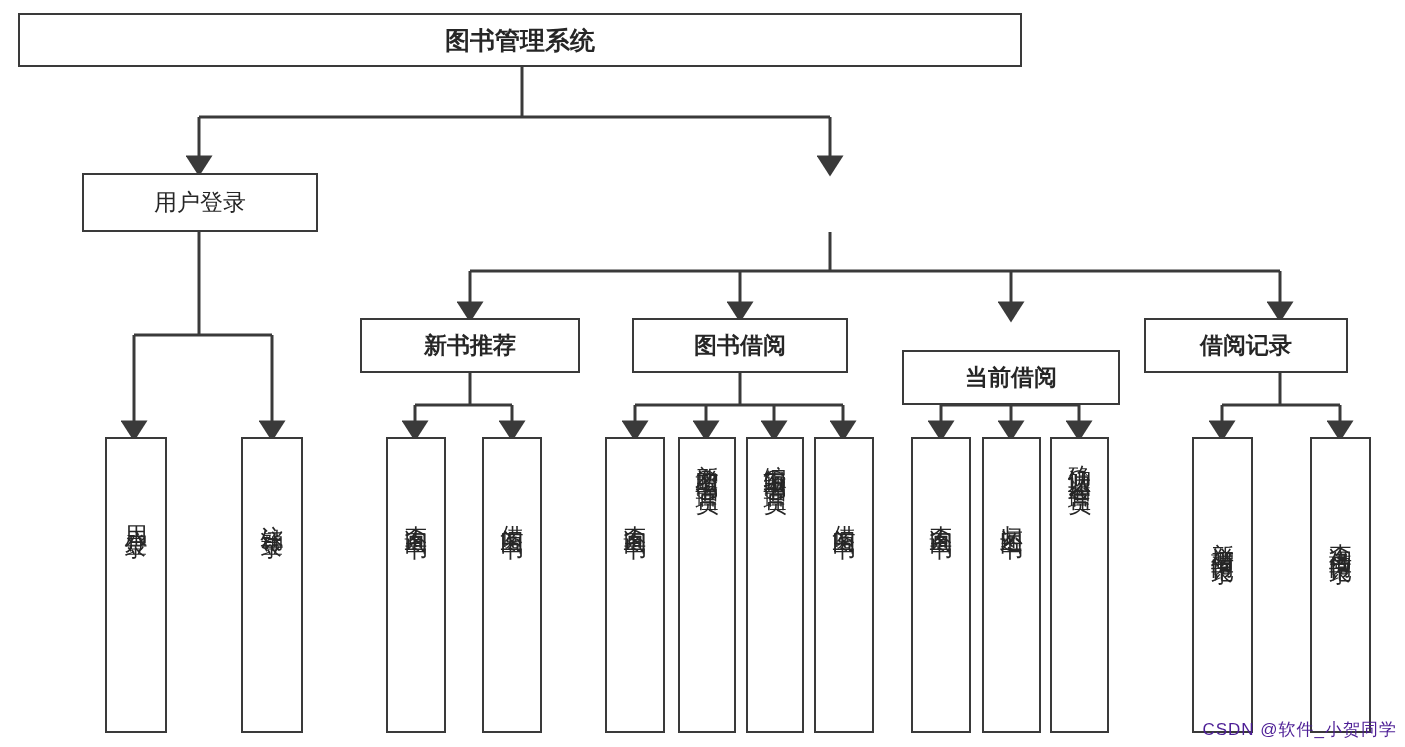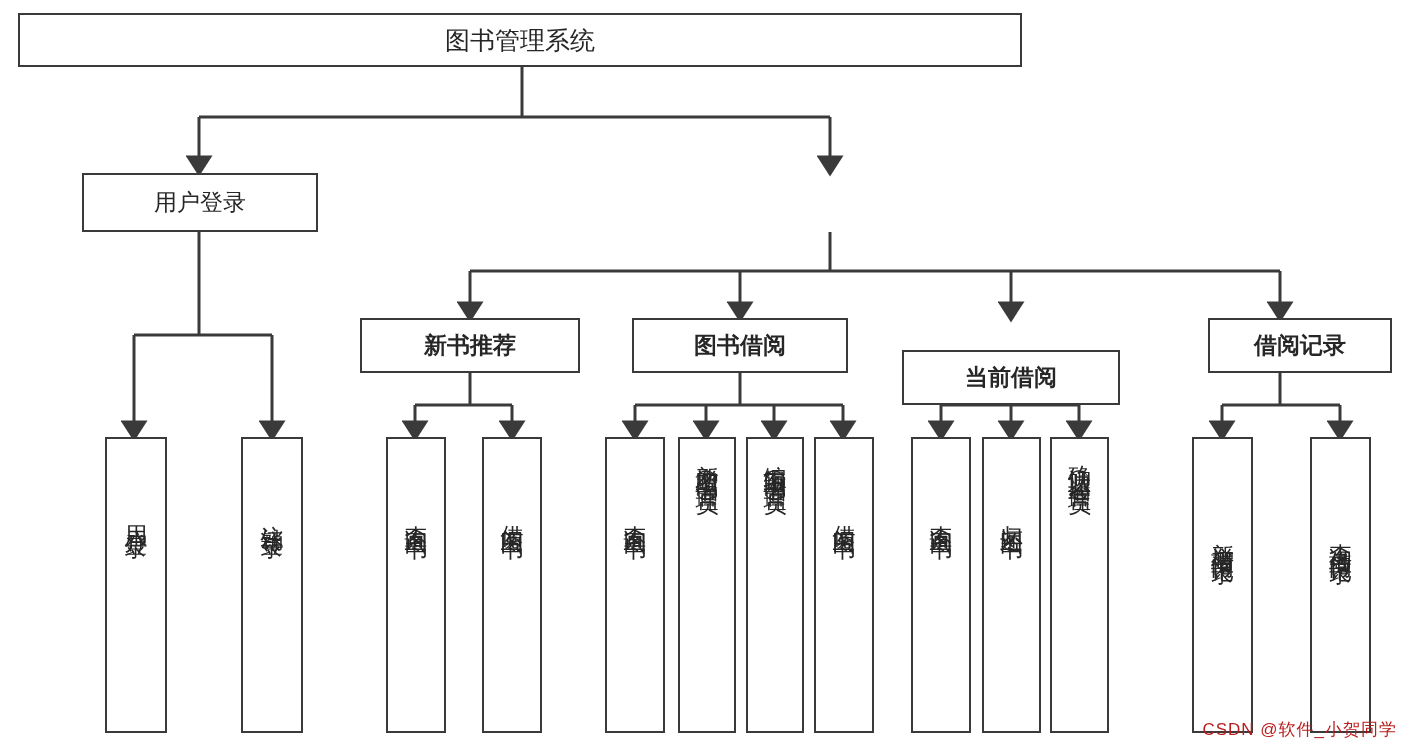--- a/index.html
+++ b/index.html
@@ -33,20 +33,21 @@
     background: #ffffff;
     display: flex;
     align-items: center;
     justify-content: center;
     color: #262626;
     line-height: 1.0;
     z-index: 2;
   }
   .node.root {
     font-size: 25px;
+    font-weight: bold;
   }
   .node.lvl1 {
     font-size: 23px;
   }
   .node.lvl2 {
     font-size: 23px;
     font-weight: bold;
   }
   .node.leaf {
     font-size: 23px;
@@ -66,21 +67,21 @@
     margin-top: 60px;
   }
   .node.leaf.midlow .vtext {
     margin-top: 78px;
   }
   .watermark {
     position: absolute;
     right: 8px;
     bottom: 6px;
     font-size: 17px;
-    color: #b91c1c;
+    color: #4c1d95;
     letter-spacing: 1px;
     z-index: 3;
     white-space: nowrap;
   }
 </style>
 </head>
 <body>
 
 <div id="canvas">
 
@@ -147,21 +148,21 @@
 
   <div class="node lvl2" style="left:360px; top:318px; width:220px; height:55px;">
     <span>新书推荐</span>
   </div>
   <div class="node lvl2" style="left:632px; top:318px; width:216px; height:55px;">
     <span>图书借阅</span>
   </div>
   <div class="node lvl2" style="left:902px; top:318px; width:218px; height:55px;margin-top:32px;">
     <span>当前借阅</span>
   </div>
-  <div class="node lvl2" style="left:1208px; top:318px; width:184px; height:55px;">
+  <div class="node lvl2" style="left:1144px; top:318px; width:204px; height:55px;">
     <span>借阅记录</span>
   </div>
 
   <div class="node leaf mid" style="left:105px; top:437px; width:62px; height:296px;">
     <span class="vtext">用户登录</span>
   </div>
   <div class="node leaf mid" style="left:241px; top:437px; width:62px; height:296px;">
     <span class="vtext">注销登录</span>
   </div>
 

